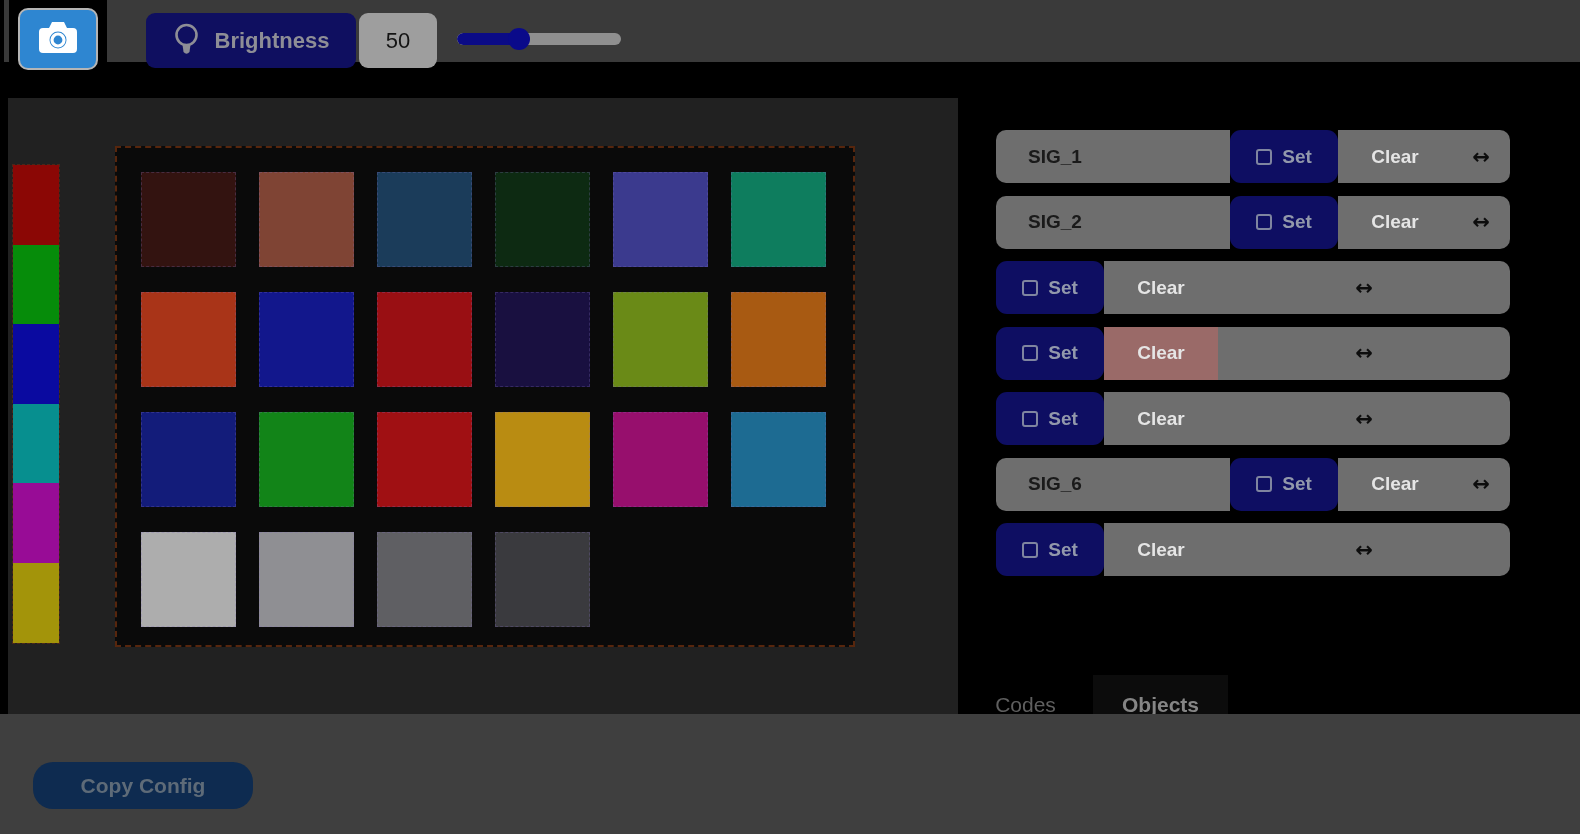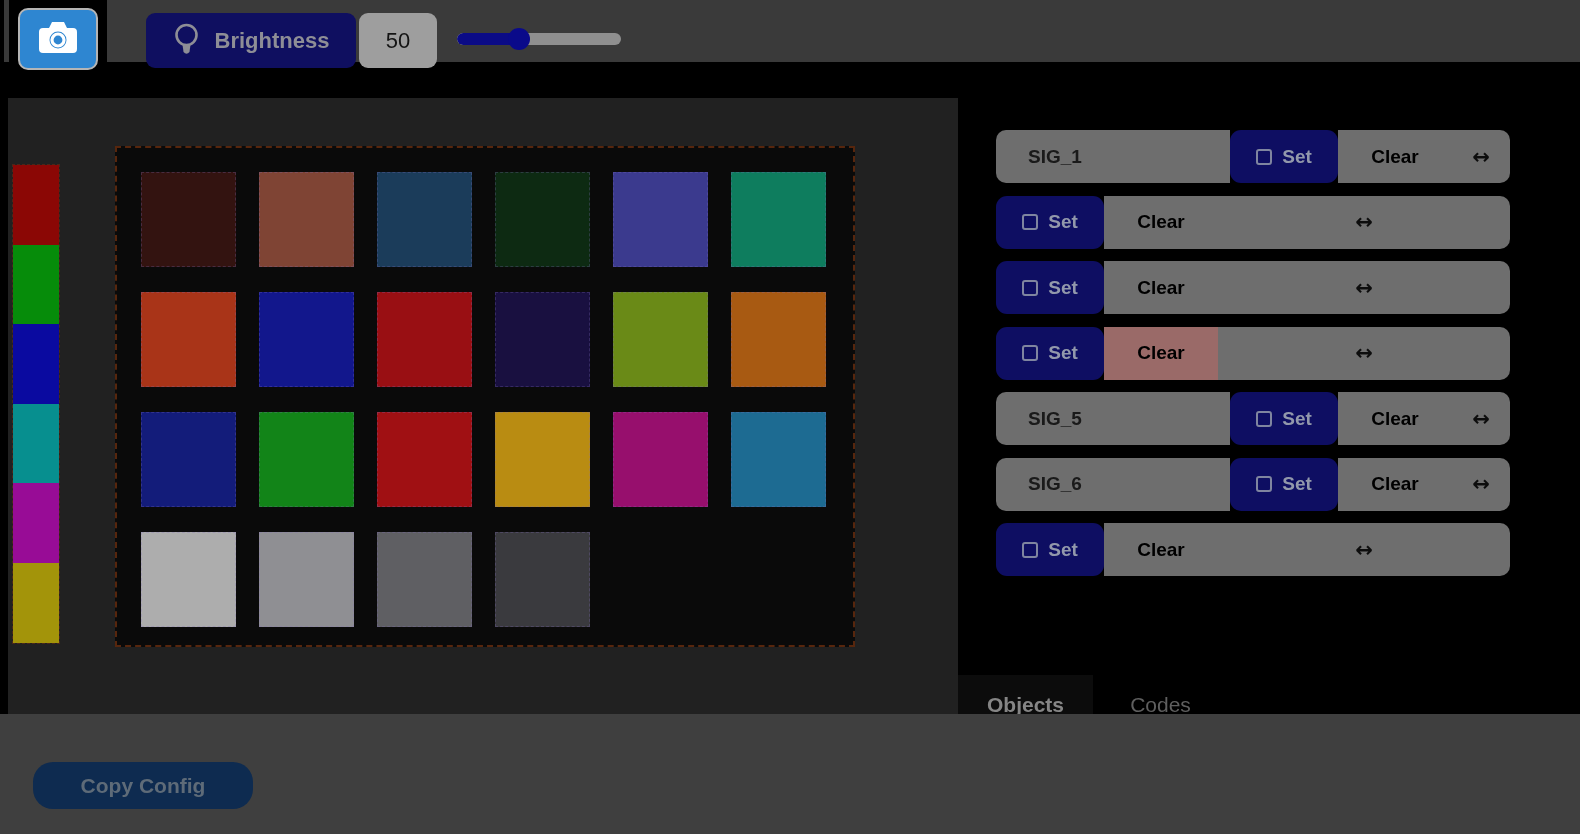--- a/index.html
+++ b/index.html
@@ -76,21 +76,21 @@
     color:#9298ab; font-size:19px; font-weight:bold; cursor:pointer;
     font-family:"Liberation Sans", sans-serif;
   }
   .sig-checkbox {
     width:16px; height:16px; border:2px solid #7f85a0; border-radius:3px;
     background:transparent; display:inline-block;
   }
   .sig-clear {
     width:114px; background:#6e6e6e; border:none;
     display:flex; align-items:center; justify-content:center;
-    color:#000000; font-size:19px; font-weight:bold; cursor:pointer;
+    color:#e5e5e5; font-size:19px; font-weight:bold; cursor:pointer;
     font-family:"Liberation Sans", sans-serif;
   }
   .sig-clear.hl { background:#9a6a68; }
   .sig-arrow {
     flex:1; background:#6e6e6e; border:none; border-radius:0 10px 10px 0;
     display:flex; align-items:center; justify-content:center;
     color:#0d0d0d; font-size:21px; font-weight:bold; cursor:pointer;
     font-family:"DejaVu Sans", sans-serif;
   }
   .clear-all {
@@ -197,20 +197,21 @@
     <div class="sig-label">SIG_1</div>
     <button class="sig-set">
       <span class="sig-checkbox"></span>
       <span class="sig-set-text">Set</span>
     </button>
     <button class="sig-clear">Clear</button>
     <button class="sig-arrow">↔</button>
   </div>
 
   <div class="sig-row">
+    <div class="sig-label">SIG_2</div>
     <button class="sig-set">
       <span class="sig-checkbox"></span>
       <span class="sig-set-text">Set</span>
     </button>
     <button class="sig-clear">Clear</button>
     <button class="sig-arrow">↔</button>
   </div>
 
   <div class="sig-row">
     <button class="sig-set">
@@ -224,21 +225,20 @@
   <div class="sig-row">
     <button class="sig-set">
       <span class="sig-checkbox"></span>
       <span class="sig-set-text">Set</span>
     </button>
     <button class="sig-clear hl">Clear</button>
     <button class="sig-arrow">↔</button>
   </div>
 
   <div class="sig-row">
-    <div class="sig-label">SIG_5</div>
     <button class="sig-set">
       <span class="sig-checkbox"></span>
       <span class="sig-set-text">Set</span>
     </button>
     <button class="sig-clear">Clear</button>
     <button class="sig-arrow">↔</button>
   </div>
 
   <div class="sig-row">
     <div class="sig-label">SIG_6</div>
@@ -255,22 +255,22 @@
       <span class="sig-checkbox"></span>
       <span class="sig-set-text">Set</span>
     </button>
     <button class="sig-clear">Clear</button>
     <button class="sig-arrow">↔</button>
   </div>
 </div>
 
 
     <div class="tabs" id="tabs">
+        <div class="tab">Codes</div>
         <div class="tab active">Objects</div>
-        <div class="tab">Codes</div>
       </div>
   </div>
 
   <footer class="bottombar">
     <button class="copy-config">Copy Config</button>
   </footer>
 
 </div>
 
 </body></html>

